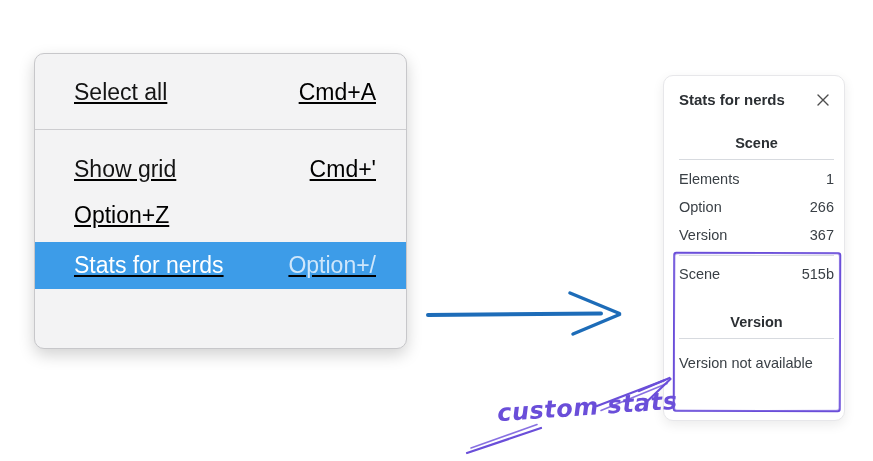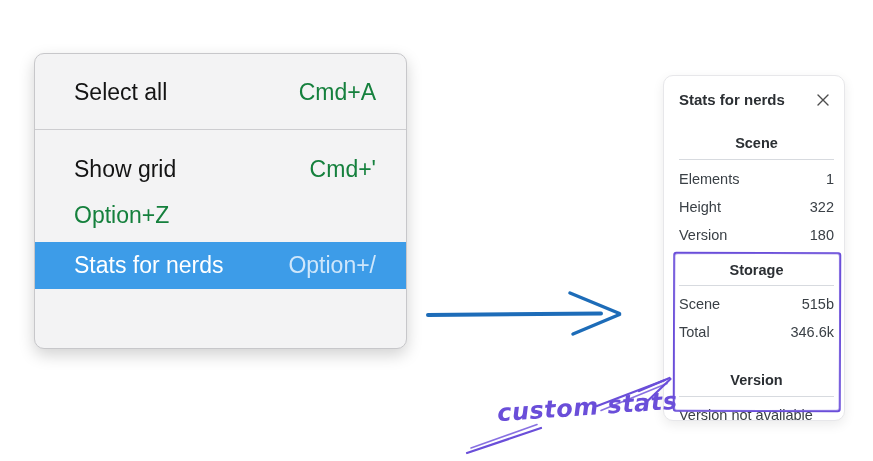--- a/index.html
+++ b/index.html
@@ -15,31 +15,32 @@
   
   .menu {
     position: absolute; left: 34px; top: 53px;
     width: 373px; height: 296px;
     background: #f3f3f4;
     border: 1px solid #c7c7ca;
     border-radius: 10px;
     box-shadow: 0 6px 16px rgba(0,0,0,.18);
     overflow: hidden;
     padding-top: 10px;
+    text-decoration: underline;
   }
   .menu-row {
     display: flex; justify-content: space-between; align-items: center;
     height: 46px;
     padding: 0 30px 0 39px;
     font-size: 23px;
     color: #141414;
     cursor: default;
   }
   .menu-row.first { height: 56px; }
-  .menu-shortcut { color: #15803d; }
+  .menu-shortcut { color: #000000; }
   .menu-sep { height: 1px; background: #cdcdd0; margin-top: 9px; }
   .menu-group2 { padding-top: 16px; }
   .menu-row.highlighted {
     margin-top: 4px; height: 47px;
     background: #3d9ce8; color: #ffffff;
   }
   .menu-row.highlighted .menu-shortcut { color: #cfe7fb; text-align: center; }
 
   
   .panel {
@@ -71,21 +72,21 @@
   .hairline  { height: 1px; background: #d7dadf; margin-top: 7px; }
   .stat-rows { margin-top: 5px; }
   .stat-row  {
     display: flex; justify-content: space-between; align-items: center;
     line-height: 28px; height: 28px;
   }
   .h-storage { margin-top: 12px; }
   .hl-storage { margin-top: 6px; }
   .rows-storage { margin-top: 4px; }
   .h-version { margin-top: 25px; }
-  .version-note { line-height: 28px; margin-top: 4px; }
+  .version-note { line-height: 28px; margin-top: 10px; }
 
   
   .overlay { position: absolute; left: 0; top: 0; pointer-events: none; }
   .purple-box {
     position: absolute; left: 673px; top: 252px;
     width: 168px; height: 160px;
     border: 2.5px solid #6a4ed9;
     border-radius: 3px;
     transform: rotate(.2deg);
   }
@@ -149,39 +150,34 @@
     </div>
 
     <div class="section-heading h-scene">Scene</div>
     <div class="hairline"></div>
     <div class="stat-rows">
       <div class="stat-row">
         <span>Elements</span>
         <span>1</span>
       </div>
       <div class="stat-row">
-        <span>Height</span>
-        <span>322</span>
+        <span>Option</span>
+        <span>266</span>
       </div>
       <div class="stat-row">
         <span>Version</span>
-        <span>180</span>
-      </div>
-    </div>
-
-    <div class="section-heading h-storage">Storage</div>
+        <span>367</span>
+      </div>
+    </div>
+
     <div class="hairline hl-storage"></div>
     <div class="stat-rows rows-storage">
       <div class="stat-row">
         <span>Scene</span>
         <span>515b</span>
-      </div>
-      <div class="stat-row">
-        <span>Total</span>
-        <span>346.6k</span>
       </div>
     </div>
 
     <div class="section-heading h-version">Version</div>
     <div class="hairline"></div>
     <div class="version-note">Version not available</div>
   </div>
 
   <div class="purple-box">
     <div class="purple-box-inner"></div>

